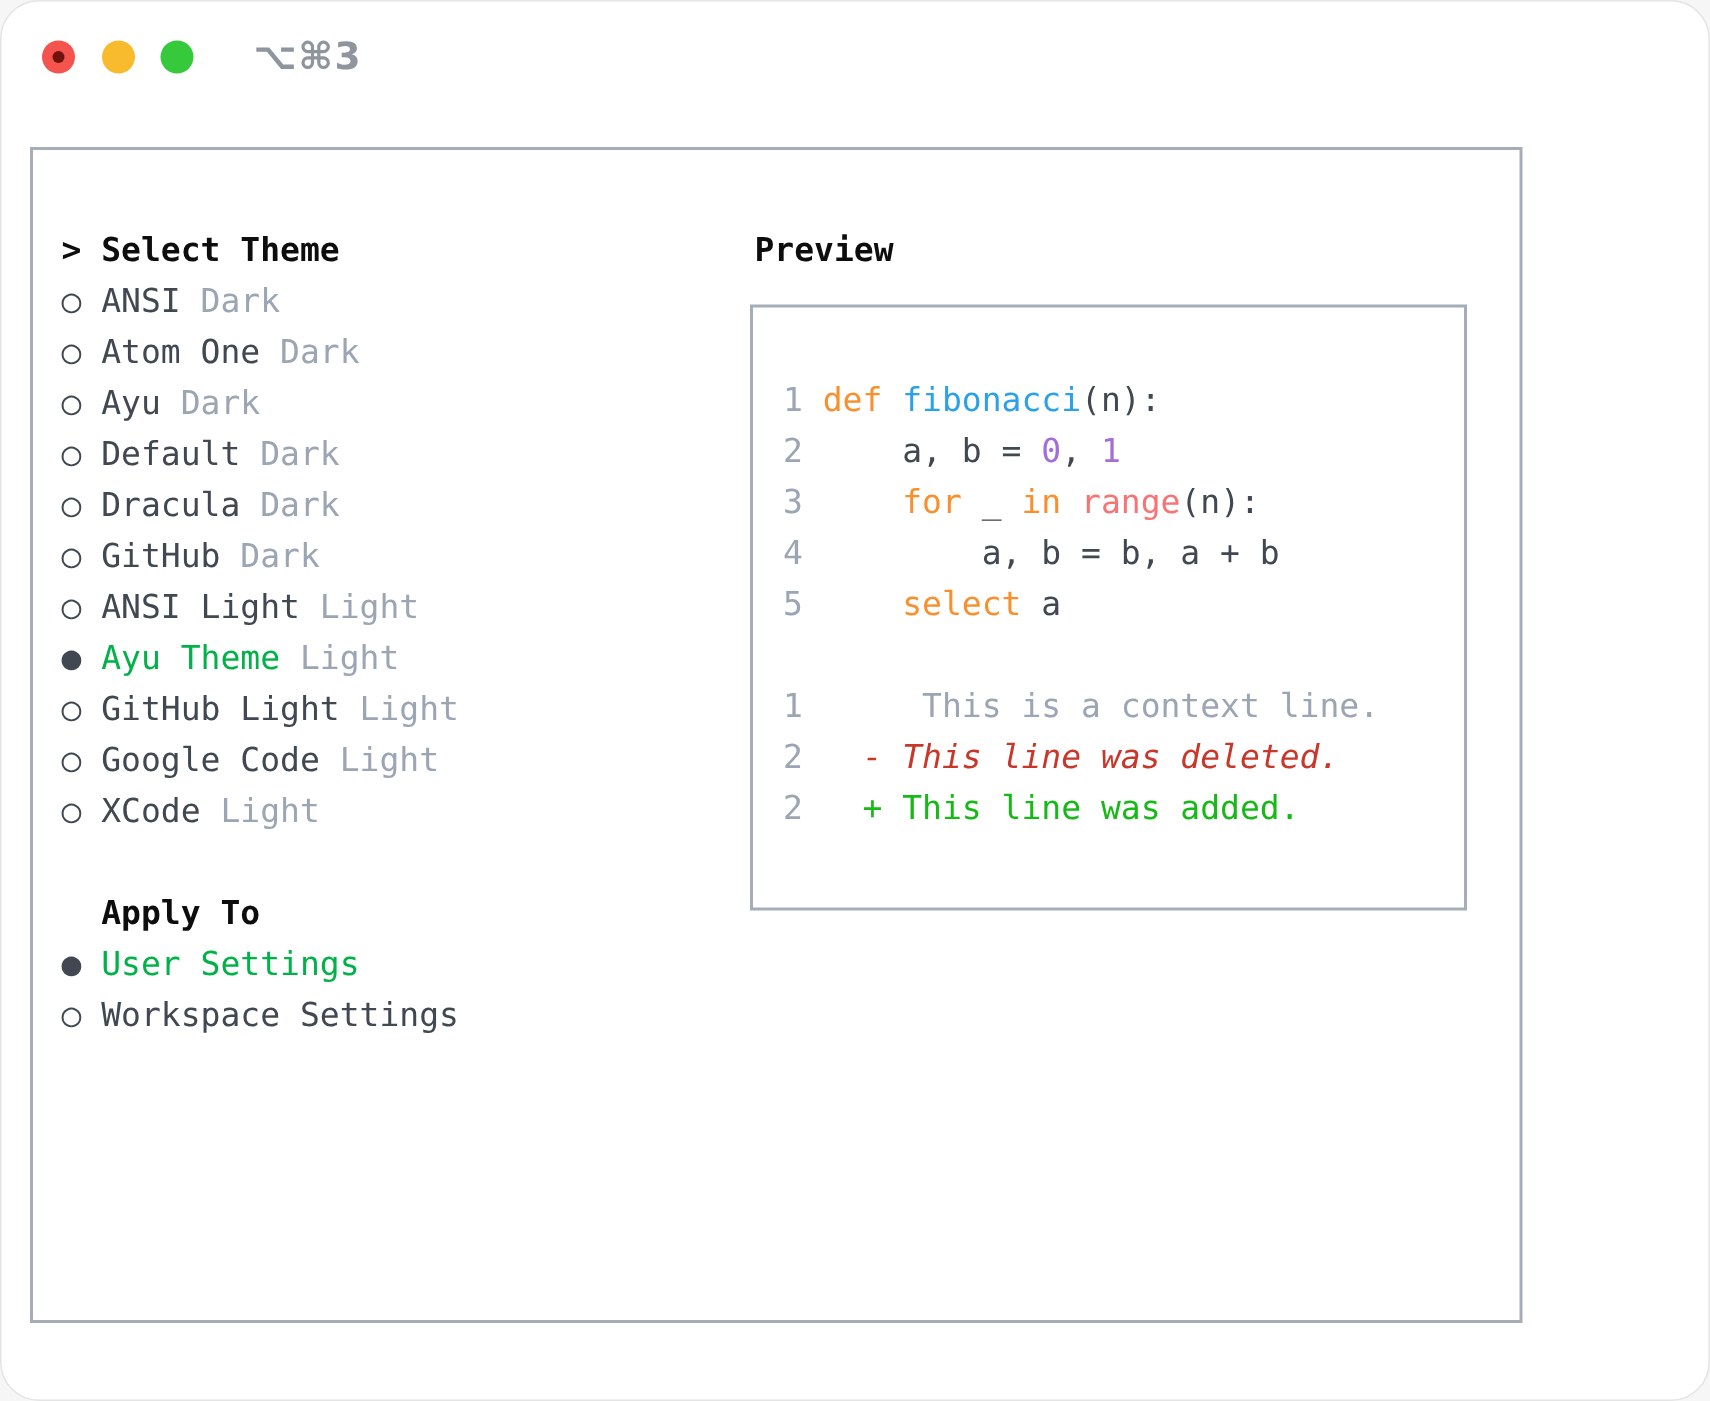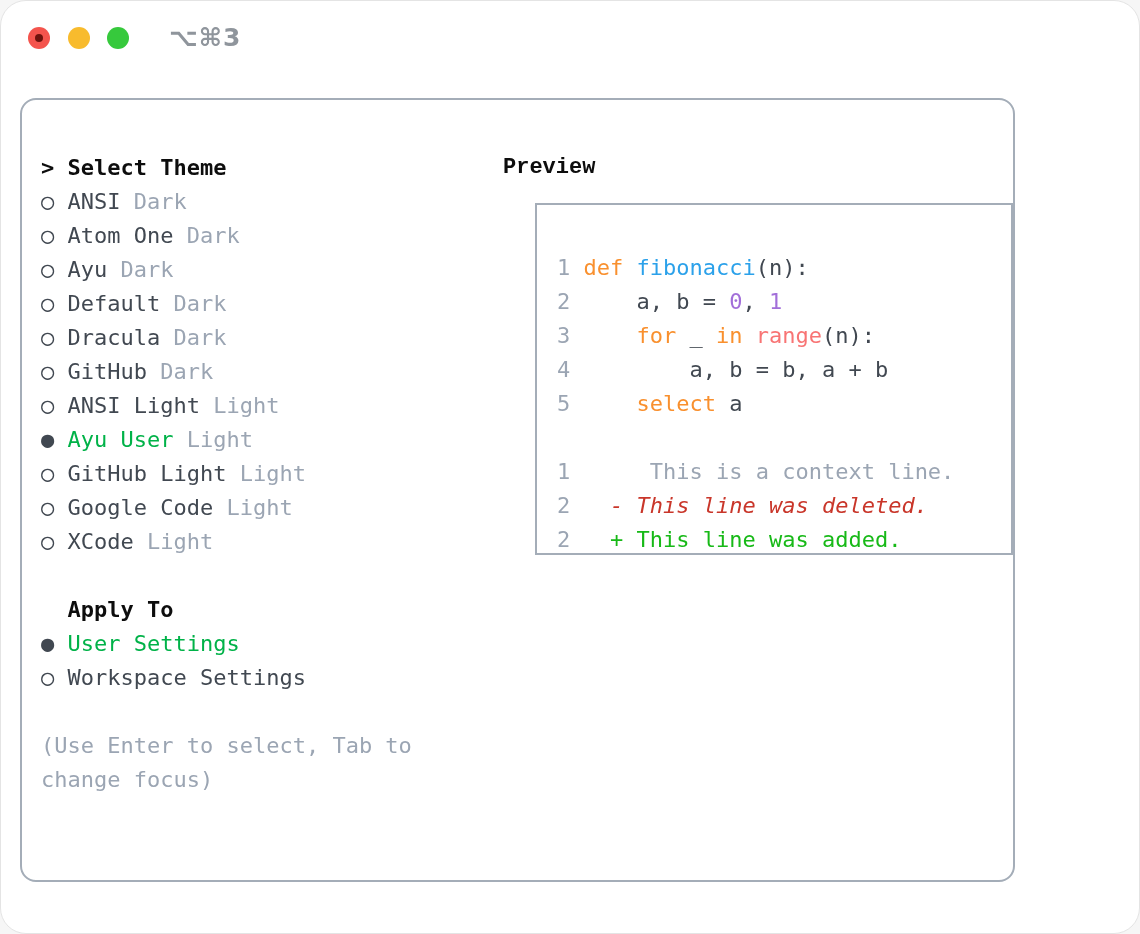--- a/index.html
+++ b/index.html
@@ -21,35 +21,35 @@
   .light.minimize { left:67px; background:var(--light-yellow); }
   .light.zoom { left:106px; background:var(--light-green); }
   .shortcut {
     position:absolute; left:168px; top:22px;
     font-family:"DejaVu Sans", sans-serif; font-weight:bold;
     font-size:25px; color:var(--titlebar-text); letter-spacing:1px;
   }
   
   .panel {
     position:absolute; left:19px; top:97px; width:995px; height:784px;
-    border:2px solid var(--border); border-radius:16px; background:#fff;
+    border:2px solid var(--border); border-radius:0; background:#fff;
   }
   .row { height:34px; line-height:34px; font-size:22px; white-space:pre; color:var(--ink); }
   .gap { height:34px; }
   
   .left-col { position:absolute; left:19px; top:51px; }
   .header-row { font-weight:bold; color:var(--heading); }
   .muted { color:var(--muted); }
   .selected-name, .selected-bullet { color:var(--accent-green); }
   .bullet { color:var(--ink); }
   .hint-line { color:var(--muted); }
   
-  .preview-label { position:absolute; left:481px; top:51px; font-size:22px; font-weight:bold; color:var(--heading); line-height:34px;font-family:Liberation Mono, monospace; }
+  .preview-label { position:absolute; left:481px; top:51px; font-size:22px; font-weight:bold; color:var(--heading); line-height:34px; }
   .preview-box {
-    position:absolute; left:513px; top:103px; width:478px; height:352px;
+    position:absolute; left:478px; top:103px; width:478px; height:404px;
     border:2px solid var(--border); background:#fff;
     padding:46px 12px 0 20px; overflow:hidden;
   }
   .code-line { height:34px; line-height:34px; font-size:22px; white-space:pre; }
   .ln { color:var(--muted); }
   .seg-plain { color:var(--ink); }
   .seg-kw   { color:var(--code-orange); }
   .seg-fn   { color:var(--code-blue); }
   .seg-lit  { color:var(--code-purple); }
   .seg-call { color:var(--code-coral); }
@@ -76,36 +76,32 @@
     <div class="left-col">
       <div class="row header-row"><span id="hdr-prefix">&gt; </span><span>Select Theme</span></div>
       <div id="theme-items">
           <div class="row"><span class="bullet ">○ </span><span class="">ANSI</span><span class="muted"> Dark</span></div>
           <div class="row"><span class="bullet ">○ </span><span class="">Atom One</span><span class="muted"> Dark</span></div>
           <div class="row"><span class="bullet ">○ </span><span class="">Ayu</span><span class="muted"> Dark</span></div>
           <div class="row"><span class="bullet ">○ </span><span class="">Default</span><span class="muted"> Dark</span></div>
           <div class="row"><span class="bullet ">○ </span><span class="">Dracula</span><span class="muted"> Dark</span></div>
           <div class="row"><span class="bullet ">○ </span><span class="">GitHub</span><span class="muted"> Dark</span></div>
           <div class="row"><span class="bullet ">○ </span><span class="">ANSI Light</span><span class="muted"> Light</span></div>
-          <div class="row"><span class="bullet selected-bullet">● </span><span class="selected-name">Ayu User</span><span class="muted"> Light</span></div>
+          <div class="row"><span class="bullet selected-bullet">● </span><span class="selected-name">Ayu Theme</span><span class="muted"> Light</span></div>
           <div class="row"><span class="bullet ">○ </span><span class="">GitHub Light</span><span class="muted"> Light</span></div>
           <div class="row"><span class="bullet ">○ </span><span class="">Google Code</span><span class="muted"> Light</span></div>
           <div class="row"><span class="bullet ">○ </span><span class="">XCode</span><span class="muted"> Light</span></div>
         </div>
       <div class="gap"></div>
       <div class="row header-row"><span>  </span><span>Apply To</span></div>
       <div id="apply-options">
           <div class="row"><span class="bullet selected-bullet">● </span><span class="selected-name">User Settings</span></div>
           <div class="row"><span class="bullet ">○ </span><span class="">Workspace Settings</span></div>
         </div>
       <div class="gap"></div>
-      <div id="hint-lines">
-          <div class="row hint-line">(Use Enter to select, Tab to</div>
-          <div class="row hint-line">change focus)</div>
-        </div>
     </div>
 
     <div class="preview-label">Preview</div>
 
     <div class="preview-box">
       <div id="code-lines">
           <div class="code-line"><span class="ln">1 </span><span class="seg-kw">def </span><span class="seg-fn">fibonacci</span><span class="seg-plain">(n):</span></div>
           <div class="code-line"><span class="ln">2 </span><span class="seg-plain">    a, b = </span><span class="seg-lit">0</span><span class="seg-plain">, </span><span class="seg-lit">1</span></div>
           <div class="code-line"><span class="ln">3 </span><span class="seg-plain">    </span><span class="seg-kw">for</span><span class="seg-plain"> _ </span><span class="seg-kw">in</span><span class="seg-plain"> </span><span class="seg-call">range</span><span class="seg-plain">(n):</span></div>
           <div class="code-line"><span class="ln">4 </span><span class="seg-plain">        a, b = b, a + b</span></div>

